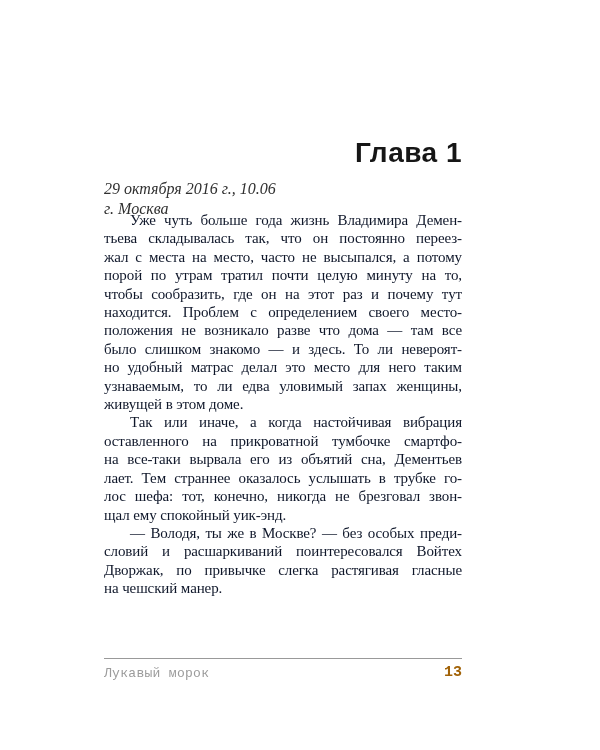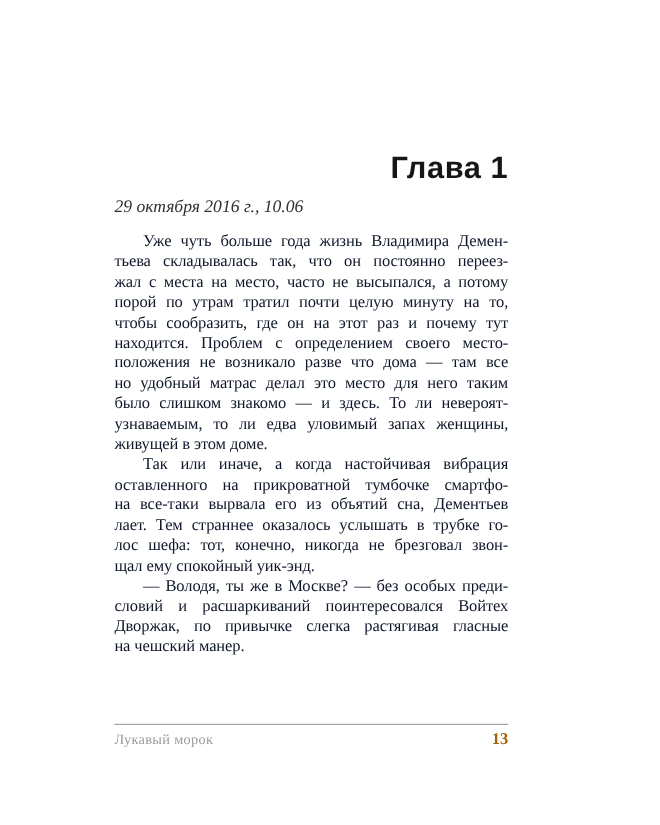--- a/index.html
+++ b/index.html
@@ -60,56 +60,57 @@
   .footer {
     position: absolute;
     left: 104px;
     width: 358px;
     top: 658px;
     border-top: 1px solid #999999;
   }
   .footer-row {
     display: flex;
     justify-content: space-between;
-    align-items: flex-start;
+    align-items: flex-end;
     padding-top: 5px;
-    font-family: Liberation Serif, serif;
+    font-family: Liberation Mono, monospace;
   }
   .book-title {
     font-size: 13px;
     color: #9b9b9b;
     letter-spacing: 0.3px;
   }
   .page-number {
     font-size: 15px;
     font-weight: 700;
     color: #a16207;
   }
 </style>
 </head>
 <body>
 
 <div class="page">
   <h1 class="chapter-title">Глава 1</h1>
 
   <div class="dateline">
     <div>29 октября 2016 г., 10.06</div>
+    <div>г. Москва</div>
   </div>
 
   <div class="body-text">
       <div class="para">
         <div class="line first">Уже чуть больше года жизнь Владимира Демен-</div>
         <div class="line">тьева складывалась так, что он постоянно переез-</div>
         <div class="line">жал с места на место, часто не высыпался, а потому</div>
         <div class="line">порой по утрам тратил почти целую минуту на то,</div>
         <div class="line">чтобы сообразить, где он на этот раз и почему тут</div>
         <div class="line">находится. Проблем с определением своего место-</div>
         <div class="line">положения не возникало разве что дома — там все</div>
+        <div class="line">было слишком знакомо — и здесь. То ли невероят-</div>
         <div class="line">но удобный матрас делал это место для него таким</div>
-        <div class="line">было слишком знакомо — и здесь. То ли невероят-</div>
         <div class="line">узнаваемым, то ли едва уловимый запах женщины,</div>
         <div class="line last">живущей в этом доме.</div>
       </div>
       <div class="para">
         <div class="line first">Так или иначе, а когда настойчивая вибрация</div>
         <div class="line">оставленного на прикроватной тумбочке смартфо-</div>
         <div class="line">на все-таки вырвала его из объятий сна, Дементьев</div>
         <div class="line">лает. Тем страннее оказалось услышать в трубке го-</div>
         <div class="line">лос шефа: тот, конечно, никогда не брезговал звон-</div>
         <div class="line last">щал ему спокойный уик-энд.</div>

